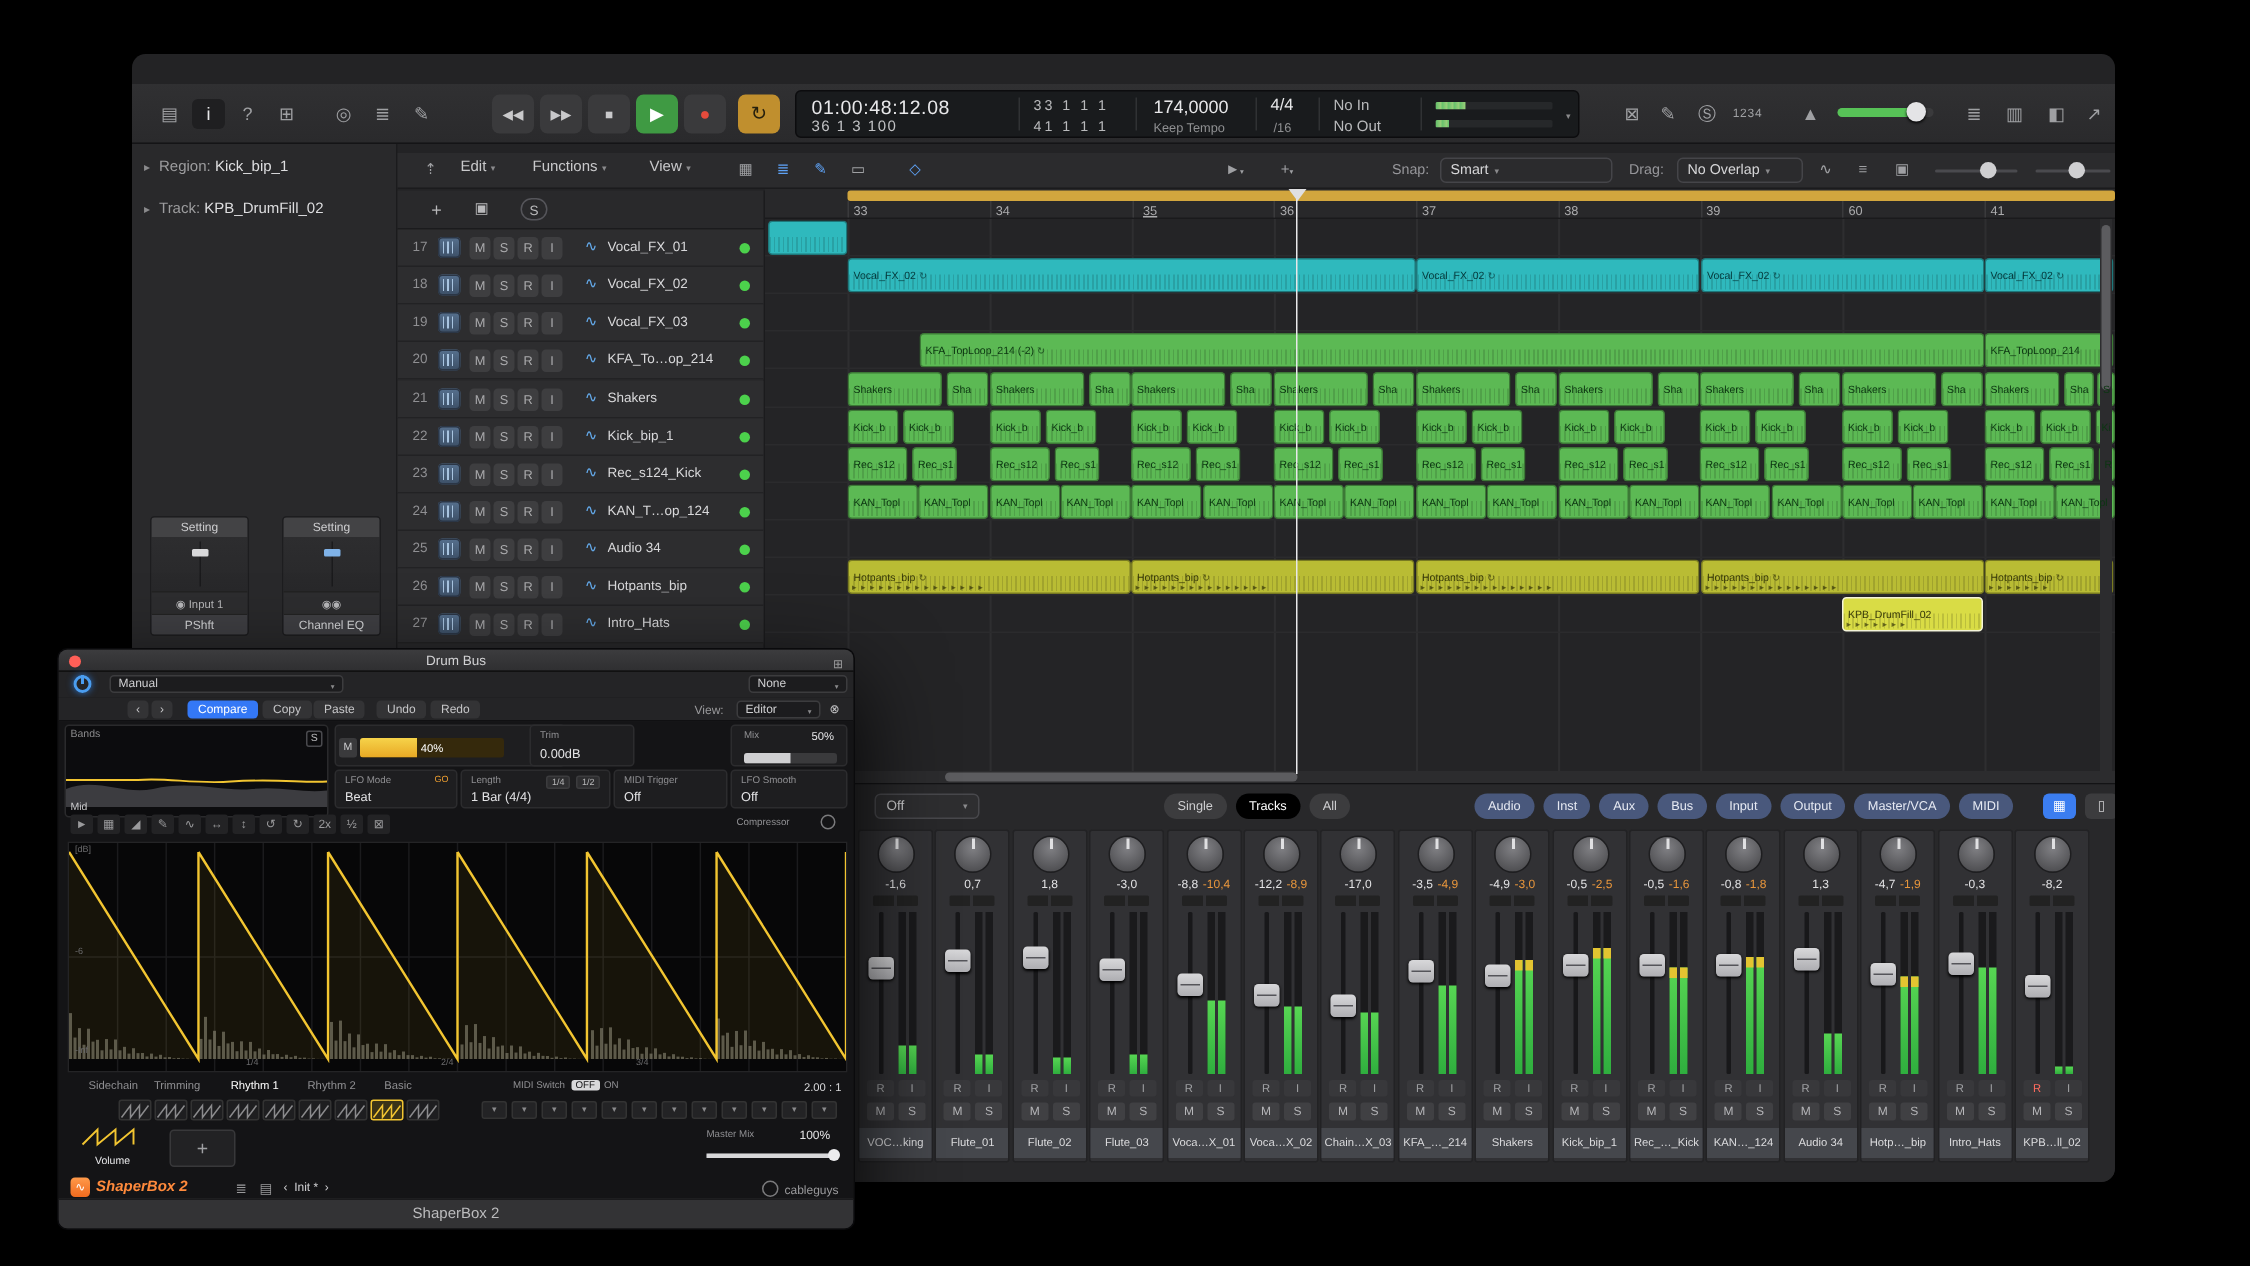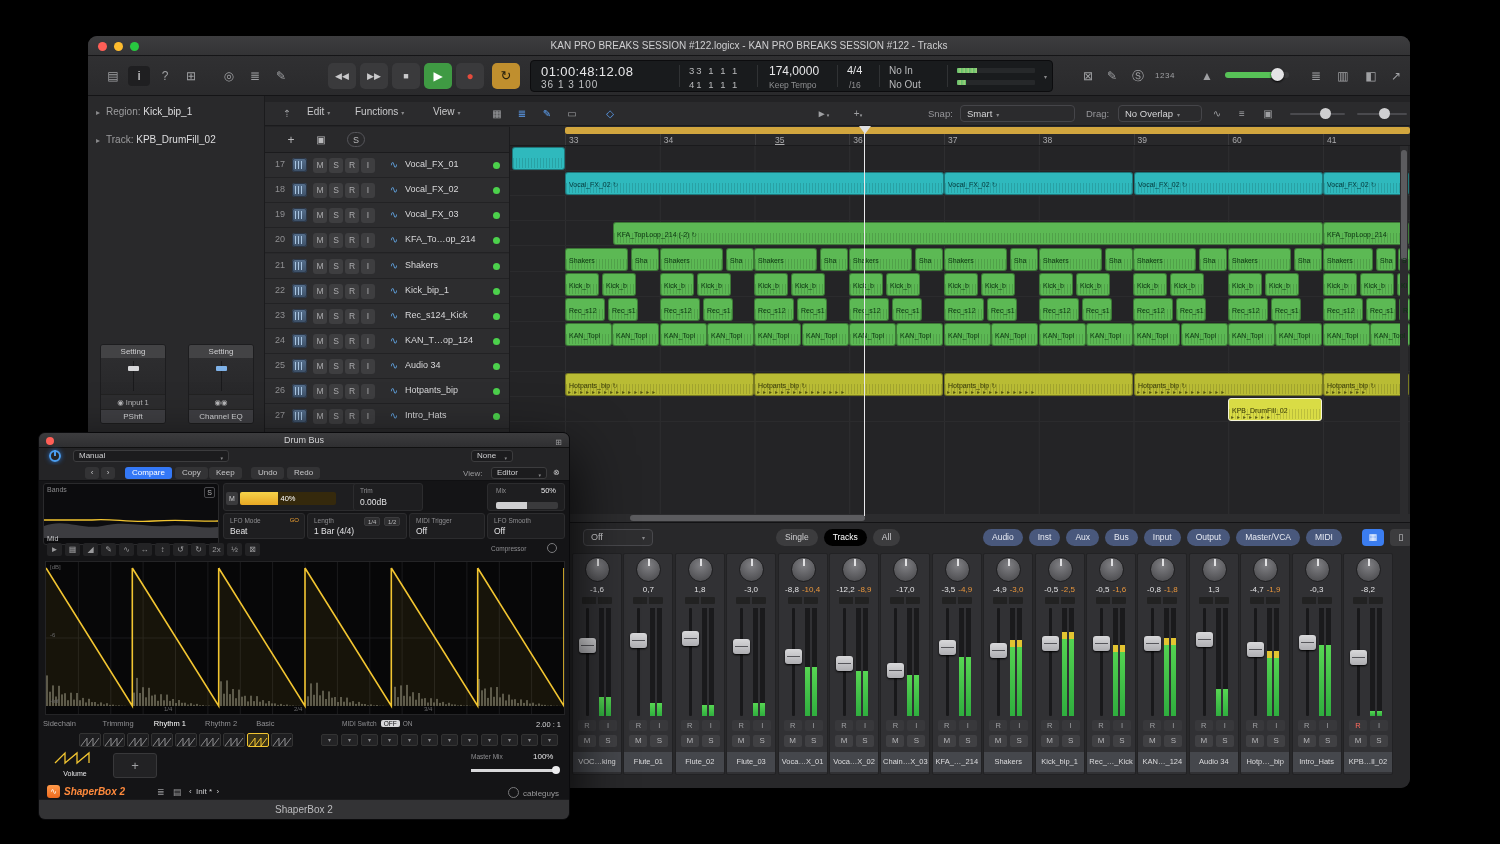--- a/index.html
+++ b/index.html
@@ -187,26 +187,20 @@
   .cg::before{content:"";display:inline-block;width:9px;height:9px;border:1.5px solid #7a7a7c;border-radius:50%;margin-right:4px;vertical-align:-2px}
   .pw-footer{position:absolute;left:0;bottom:0;right:0;height:20px;background:#333335;border-top:1px solid #1a1a1c;text-align:center;font-size:10px;color:#bcbcbe;line-height:20px}
 </style>
 </head>
 <body>
 
 <div class="stage">
 
   <div class="lw">
 
-    <div class="titlebar">
-      <span class="tl r"></span>
-      <span class="tl y"></span>
-      <span class="tl g"></span>
-      <div class="wtitle">KAN PRO BREAKS SESSION #122.logicx - KAN PRO BREAKS SESSION #122 - Tracks</div>
-    </div>
 
     <div class="toolbar">
       <div id="tb-left">
           <span class="tb-ico" style="left: 14px;">▤</span>
           <span class="tb-ico active" style="left: 40px;">i</span>
           <span class="tb-ico" style="left: 66px;">?</span>
           <span class="tb-ico" style="left: 92px;">⊞</span>
           <span class="tb-ico" style="left: 130px;">◎</span>
           <span class="tb-ico" style="left: 156px;">≣</span>
           <span class="tb-ico" style="left: 182px;">✎</span>
@@ -451,21 +445,21 @@
         </div>
       </div>
 
     <div class="ruler" id="ruler">
       <div class="cycleband"></div>
     <span class="bar-tick" style="left: 55px;"></span>
         <span class="bar-lbl" style="left: 59px;">33</span>
         <span class="bar-tick" style="left: 149.75px;"></span>
         <span class="bar-lbl" style="left: 153.75px;">34</span>
         <span class="bar-tick" style="left: 244.5px;"></span>
-        <span class="bar-lbl" style="left: 265px; text-decoration: underline;">35</span>
+        <span class="bar-lbl" style="left: 252px; text-decoration: underline;">35</span>
         <span class="bar-tick" style="left: 339.25px;"></span>
         <span class="bar-lbl" style="left: 343.25px;">36</span>
         <span class="bar-tick" style="left: 434px;"></span>
         <span class="bar-lbl" style="left: 438px;">37</span>
         <span class="bar-tick" style="left: 528.75px;"></span>
         <span class="bar-lbl" style="left: 532.75px;">38</span>
         <span class="bar-tick" style="left: 623.5px;"></span>
         <span class="bar-lbl" style="left: 627.5px;">39</span>
         <span class="bar-tick" style="left: 718.25px;"></span>
         <span class="bar-lbl" style="left: 722.25px;">60</span>
@@ -910,29 +904,29 @@
     <div class="pw-title">
       <span class="pw-close"></span>
       <span>Drum Bus</span>
       <span class="pw-link">⊞</span>
     </div>
 
     <div class="pw-row" style="top:15px;height:17px">
       <span class="pw-power"></span>
       <span class="pdd" style="left:34px;top:2px;width:156px"><span>Manual</span><span class="dn">▾</span></span>
       <span class="plbl" style="left:404px;top:20px">Side Chain:</span>
-      <span class="pdd" style="left:432px;top:2px;width:42px"><span>None</span><span class="dn">▾</span></span>
+      <span class="pdd" style="left:460px;top:2px;width:66px"><span>None</span><span class="dn">▾</span></span>
     </div>
 
     <div class="pw-row" style="top:32px;height:16px;border-bottom:1px solid #101012">
       <span class="parr" style="left:46px">‹</span>
       <span class="parr" style="left:62px">›</span>
       <span class="pbtn blue" style="left:86px;top:2px">Compare</span>
       <span class="pbtn" style="left:136px;top:2px">Copy</span>
-      <span class="pbtn" style="left:170px;top:2px">Keep</span>
+      <span class="pbtn" style="left:170px;top:2px">Paste</span>
       <span class="pbtn" style="left:212px;top:2px">Undo</span>
       <span class="pbtn" style="left:248px;top:2px">Redo</span>
       <span class="plbl" style="left:424px;top:4px">View:</span>
       <span class="pdd" style="left:452px;top:2px;width:56px"><span>Editor</span><span class="dn">▾</span></span>
       <span class="plbl" style="left:514px;top:3px;color:#c6c6c8">⊗</span>
     </div>
 
     <div class="pw-body">
 
       <div class="bandpanel">
@@ -1204,21 +1198,21 @@
             <path d="M172.7,6 L259.0,144 L172.7,144 Z" fill="rgba(242,197,49,0.07)"></path>
             <path d="M259.0,6 L345.3,144 L259.0,144 Z" fill="rgba(242,197,49,0.07)"></path>
             <path d="M345.3,6 L431.7,144 L345.3,144 Z" fill="rgba(242,197,49,0.07)"></path>
             <path d="M431.7,6 L518.0,144 L431.7,144 Z" fill="rgba(242,197,49,0.07)"></path>
             <path d="M0.0,6 L86.3,144 L86.3,6 M86.3,6 L172.7,144 L172.7,6 M172.7,6 L259.0,144 L259.0,6 M259.0,6 L345.3,144 L345.3,6 M345.3,6 L431.7,144 L431.7,6 M431.7,6 L518.0,144 L518.0,6 " stroke="#f2c531" stroke-width="1.6" fill="none"></path>
           </svg>
       </div>
 
       <div class="ptabs">
         <div id="ptabs">
-            <span class="ptab" style="left: 4px;">Sidechain</span>
+            <span class="ptab" style="left: 20px;">Sidechain</span>
             <span class="ptab" style="left: 63.6px;">Trimming</span>
             <span class="ptab on" style="left: 114.8px;">Rhythm 1</span>
             <span class="ptab" style="left: 166px;">Rhythm 2</span>
             <span class="ptab" style="left: 217.2px;">Basic</span>
           </div>
         <span class="pswitch" style="left:300px"><span>MIDI Switch</span><b>OFF</b><span>ON</span></span>
         <span class="pratio">2.00 : 1</span>
       </div>
 
       <div class="wavebar">

